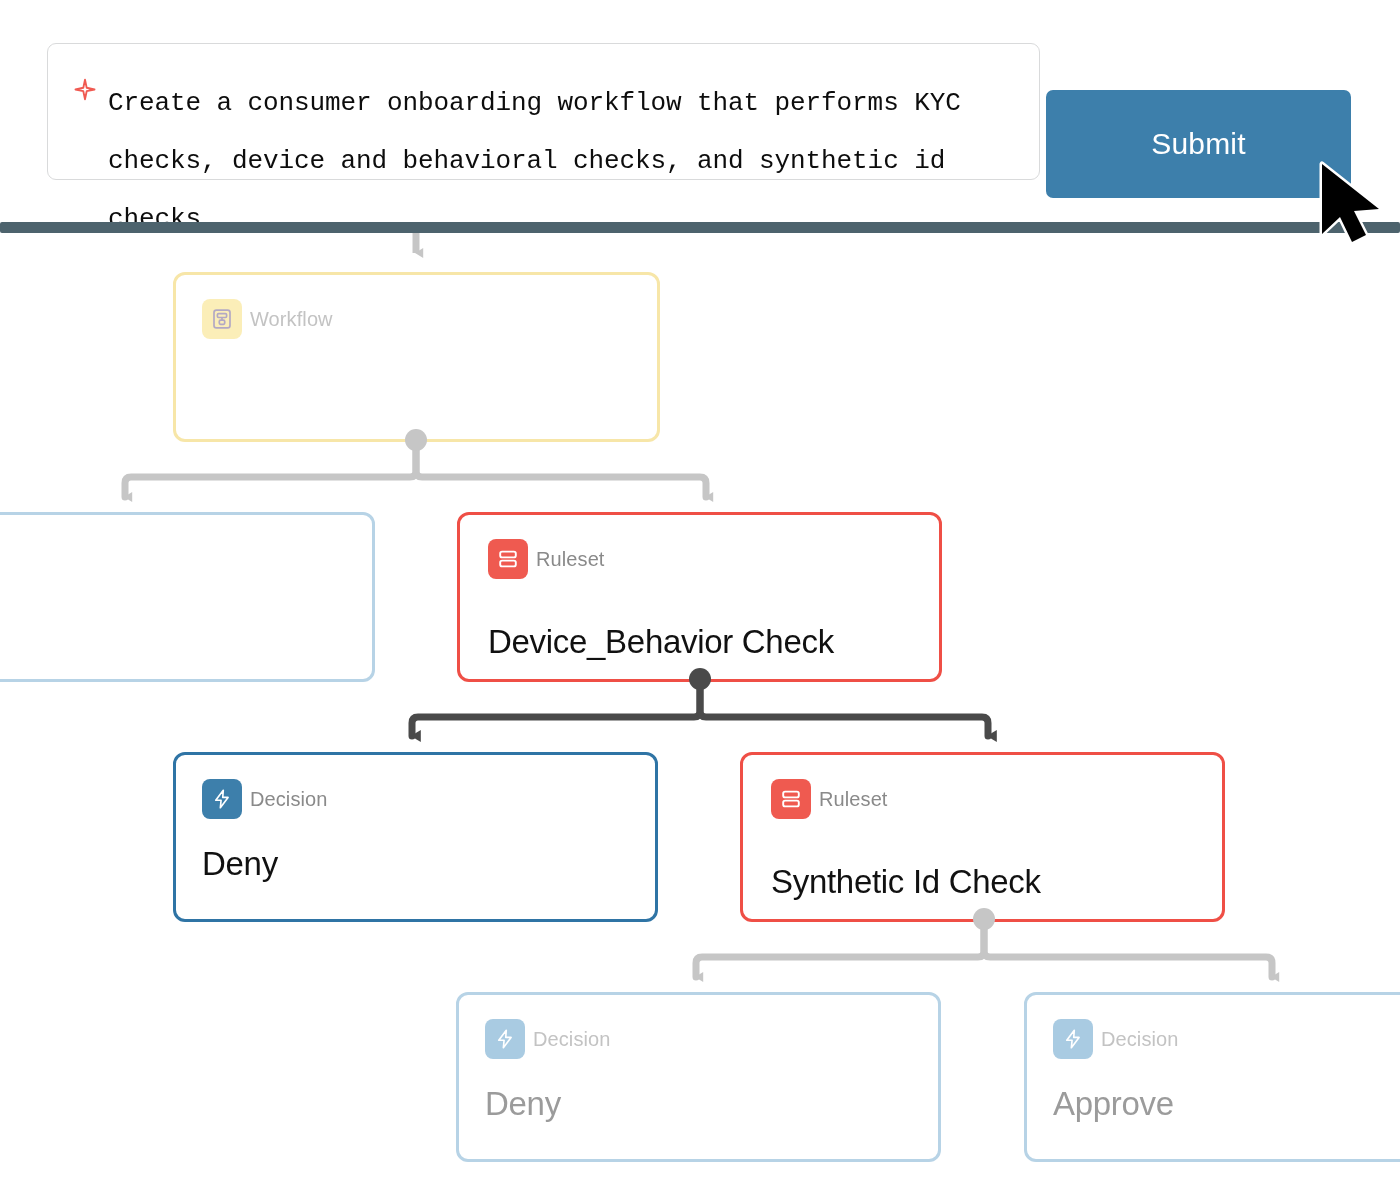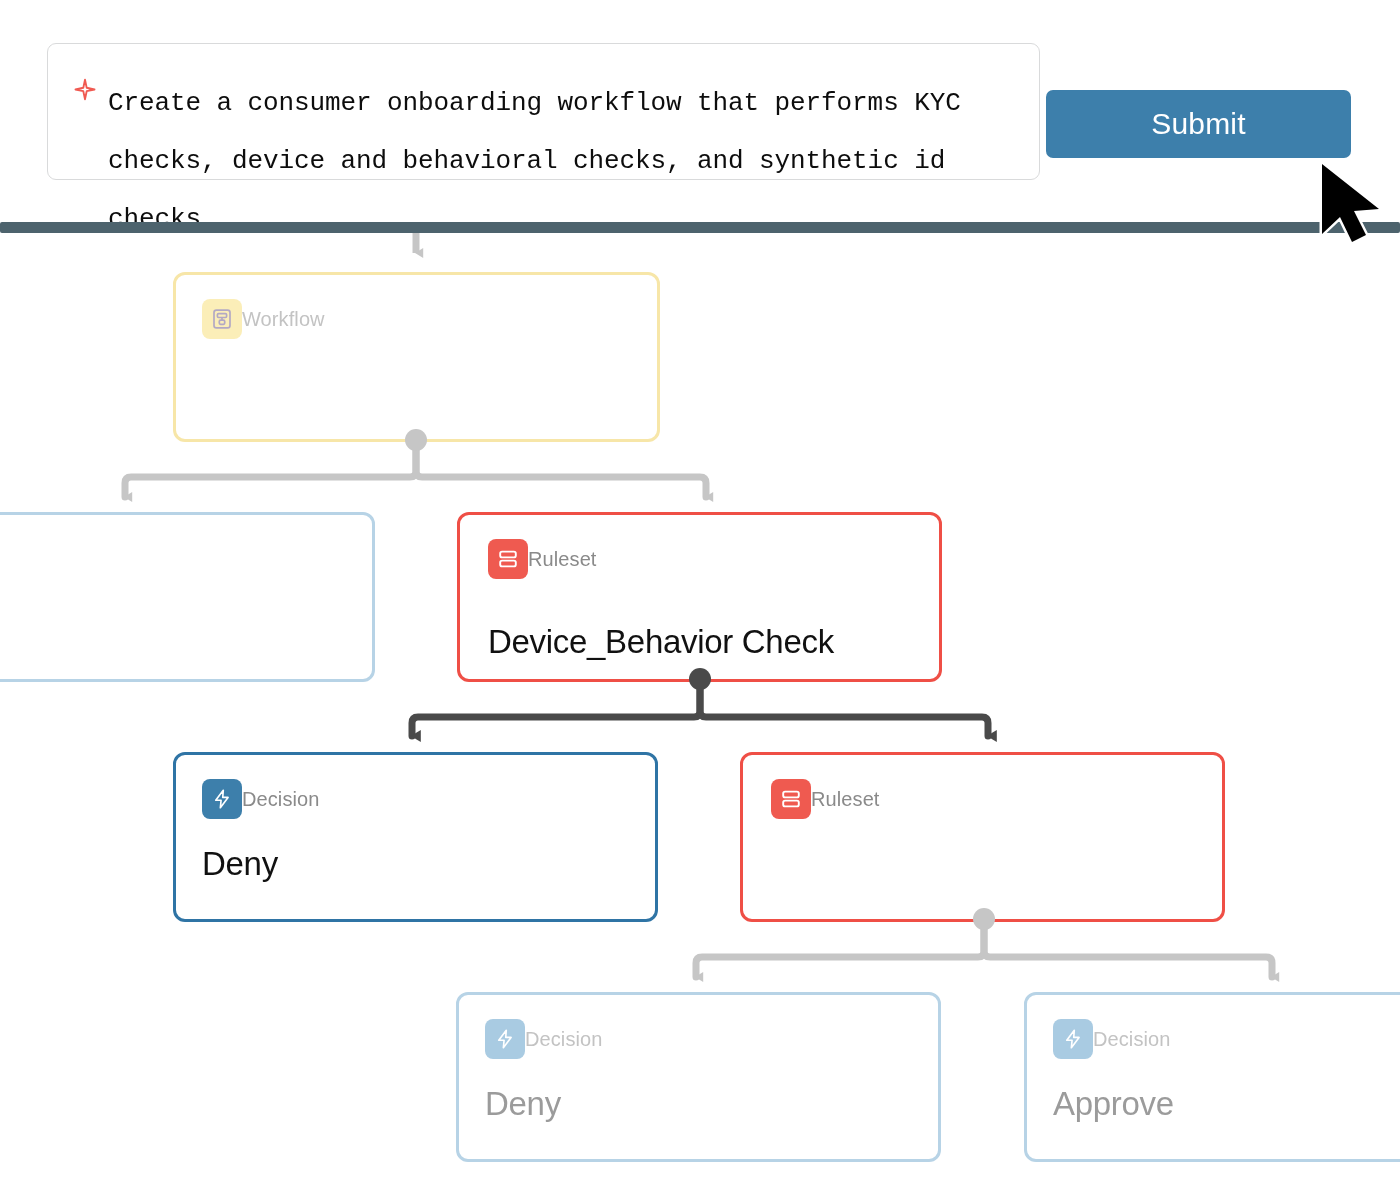--- a/index.html
+++ b/index.html
@@ -58,21 +58,21 @@
     color: #0d0d0d;
     letter-spacing: -0.1px;
     padding-left: 10px;
     font-family: Liberation Mono, monospace;
   }
 
   .submit-button {
     position: absolute;
     left: 1046px; top: 90px;
     width: 305px;
-    height: 68px;
+    height: 108px;
     background: #3d7fab;
     border: none;
     border-radius: 7px;
     color: #ffffff;
     font-size: 30px;
     font-family: "Liberation Sans", sans-serif;
     cursor: pointer;
     display: flex;
     align-items: center;
     justify-content: center;
@@ -111,21 +111,21 @@
     position: absolute;
     background: #ffffff;
     border-radius: 12px;
     border: 3px solid #cfcfcf;
     padding: 24px 26px 0 26px;
   }
 
   .node-head {
     display: flex;
     align-items: center;
-    gap: 0;
+    gap: 8px;
     height: 40px;
   }
 
   .node-badge {
     width: 40px;
     height: 40px;
     border-radius: 8px;
     display: flex;
     align-items: center;
     justify-content: center;
@@ -282,20 +282,21 @@
     <div class="node v-ruleset" style="left:740px; top:519px; width:485px; height:170px;">
       <div class="node-head">
         <span class="node-badge">
           <svg width="24" height="24" viewBox="0 0 24 24" aria-hidden="true">
             <rect x="4.2" y="4.6" width="15.6" height="5.8" rx="1.9" fill="none" stroke="#ffffff" stroke-width="1.9"></rect>
             <rect x="4.2" y="13.6" width="15.6" height="5.8" rx="1.9" fill="none" stroke="#ffffff" stroke-width="1.9"></rect>
           </svg>
         </span>
         <span class="node-type">Ruleset</span>
       </div>
+      <div class="node-title">Synthetic Id Check</div>
     </div>
     <div class="port" style="left:973px; top:675px; background:#c6c6c6;"></div>
 
     <div class="node v-decision-faded" style="left:456px; top:759px; width:485px; height:170px;">
       <div class="node-head">
         <span class="node-badge">
           <svg width="22" height="22" viewBox="0 0 24 24" aria-hidden="true">
             <path d="M13.4 2.5 L5.2 13.4 L11 13.4 L10.2 21.5 L18.6 10.3 L12.8 10.3 Z" fill="none" stroke="#ffffff" stroke-width="1.8" stroke-linejoin="round"></path>
           </svg>
         </span>

